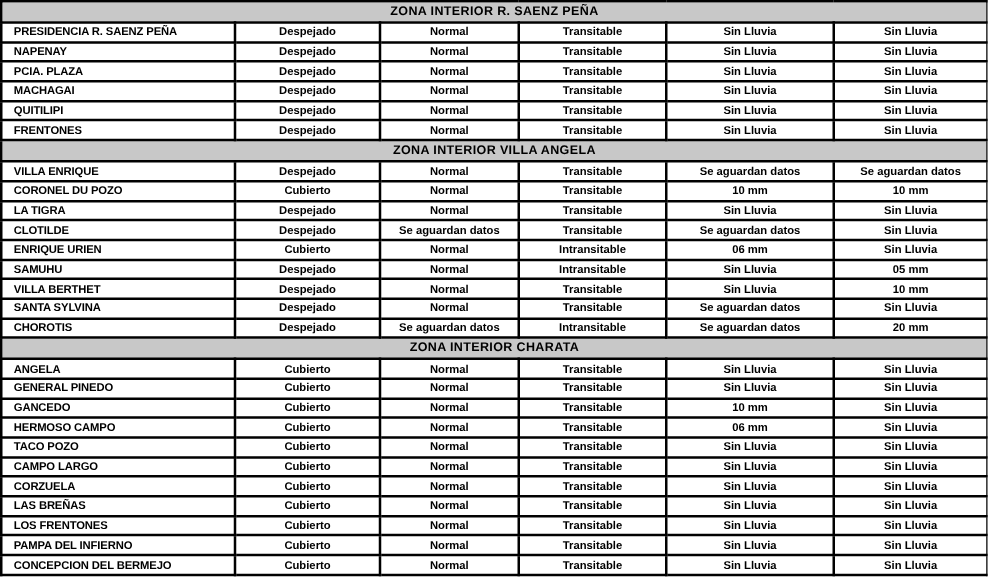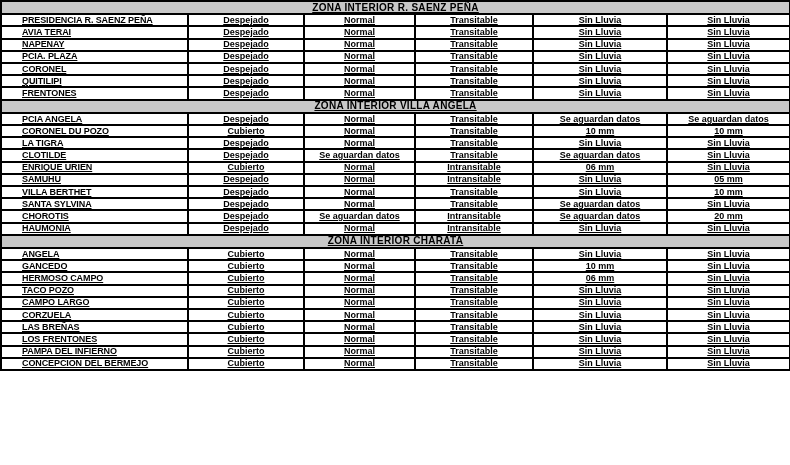--- a/index.html
+++ b/index.html
@@ -10,39 +10,38 @@
   body {
     width: 790px;
     height: 465px;
     font-family: "Liberation Sans", sans-serif;
     overflow: hidden;
   }
   table.roadtable {
     border-collapse: collapse;
     table-layout: fixed;
     width: 789px;
-    height: 371px;
+    height: 461px;
     margin: 0;
-    text-decoration: underline;
   }
   table.roadtable td {
     border: 2px solid #000000;
     font-weight: bold;
     font-size: 9px;
     line-height: 1;
     color: #000000;
     text-align: center;
     vertical-align: middle;
     padding: 0;
     overflow: hidden;
     white-space: nowrap;
   }
   table.roadtable td.loc {
     text-align: left;
-    padding-left: 20px;
+    padding-left: 9px;
     letter-spacing: -0.1px;
   }
   table.roadtable tr.section td {
     background: #c8c8c8;
     font-size: 10px;
     letter-spacing: 0.3px;
   }
 </style>
 </head>
 <body>
@@ -62,45 +61,37 @@
       </tr>
       <tr>
         <td class="loc">PRESIDENCIA R. SAENZ PEÑA</td>
         <td>Despejado</td>
         <td>Normal</td>
         <td>Transitable</td>
         <td>Sin Lluvia</td>
         <td>Sin Lluvia</td>
       </tr>
       <tr>
-        <td class="loc">AVIA TERAI</td>
-        <td>Despejado</td>
-        <td>Normal</td>
-        <td>Transitable</td>
-        <td>Sin Lluvia</td>
-        <td>Sin Lluvia</td>
-      </tr>
-      <tr>
         <td class="loc">NAPENAY</td>
         <td>Despejado</td>
         <td>Normal</td>
         <td>Transitable</td>
         <td>Sin Lluvia</td>
         <td>Sin Lluvia</td>
       </tr>
       <tr>
         <td class="loc">PCIA. PLAZA</td>
         <td>Despejado</td>
         <td>Normal</td>
         <td>Transitable</td>
         <td>Sin Lluvia</td>
         <td>Sin Lluvia</td>
       </tr>
       <tr>
-        <td class="loc">CORONEL</td>
+        <td class="loc">MACHAGAI</td>
         <td>Despejado</td>
         <td>Normal</td>
         <td>Transitable</td>
         <td>Sin Lluvia</td>
         <td>Sin Lluvia</td>
       </tr>
       <tr>
         <td class="loc">QUITILIPI</td>
         <td>Despejado</td>
         <td>Normal</td>
@@ -113,21 +104,21 @@
         <td>Despejado</td>
         <td>Normal</td>
         <td>Transitable</td>
         <td>Sin Lluvia</td>
         <td>Sin Lluvia</td>
       </tr>
       <tr class="section">
         <td colspan="6">ZONA INTERIOR VILLA ANGELA</td>
       </tr>
       <tr>
-        <td class="loc">PCIA ANGELA</td>
+        <td class="loc">VILLA ENRIQUE</td>
         <td>Despejado</td>
         <td>Normal</td>
         <td>Transitable</td>
         <td>Se aguardan datos</td>
         <td>Se aguardan datos</td>
       </tr>
       <tr>
         <td class="loc">CORONEL DU POZO</td>
         <td>Cubierto</td>
         <td>Normal</td>
@@ -184,33 +175,33 @@
         <td>Sin Lluvia</td>
       </tr>
       <tr>
         <td class="loc">CHOROTIS</td>
         <td>Despejado</td>
         <td>Se aguardan datos</td>
         <td>Intransitable</td>
         <td>Se aguardan datos</td>
         <td>20 mm</td>
       </tr>
-      <tr>
-        <td class="loc">HAUMONIA</td>
-        <td>Despejado</td>
-        <td>Normal</td>
-        <td>Intransitable</td>
-        <td>Sin Lluvia</td>
-        <td>Sin Lluvia</td>
-      </tr>
       <tr class="section">
         <td colspan="6">ZONA INTERIOR CHARATA</td>
       </tr>
       <tr>
         <td class="loc">ANGELA</td>
+        <td>Cubierto</td>
+        <td>Normal</td>
+        <td>Transitable</td>
+        <td>Sin Lluvia</td>
+        <td>Sin Lluvia</td>
+      </tr>
+      <tr>
+        <td class="loc">GENERAL PINEDO</td>
         <td>Cubierto</td>
         <td>Normal</td>
         <td>Transitable</td>
         <td>Sin Lluvia</td>
         <td>Sin Lluvia</td>
       </tr>
       <tr>
         <td class="loc">GANCEDO</td>
         <td>Cubierto</td>
         <td>Normal</td>

